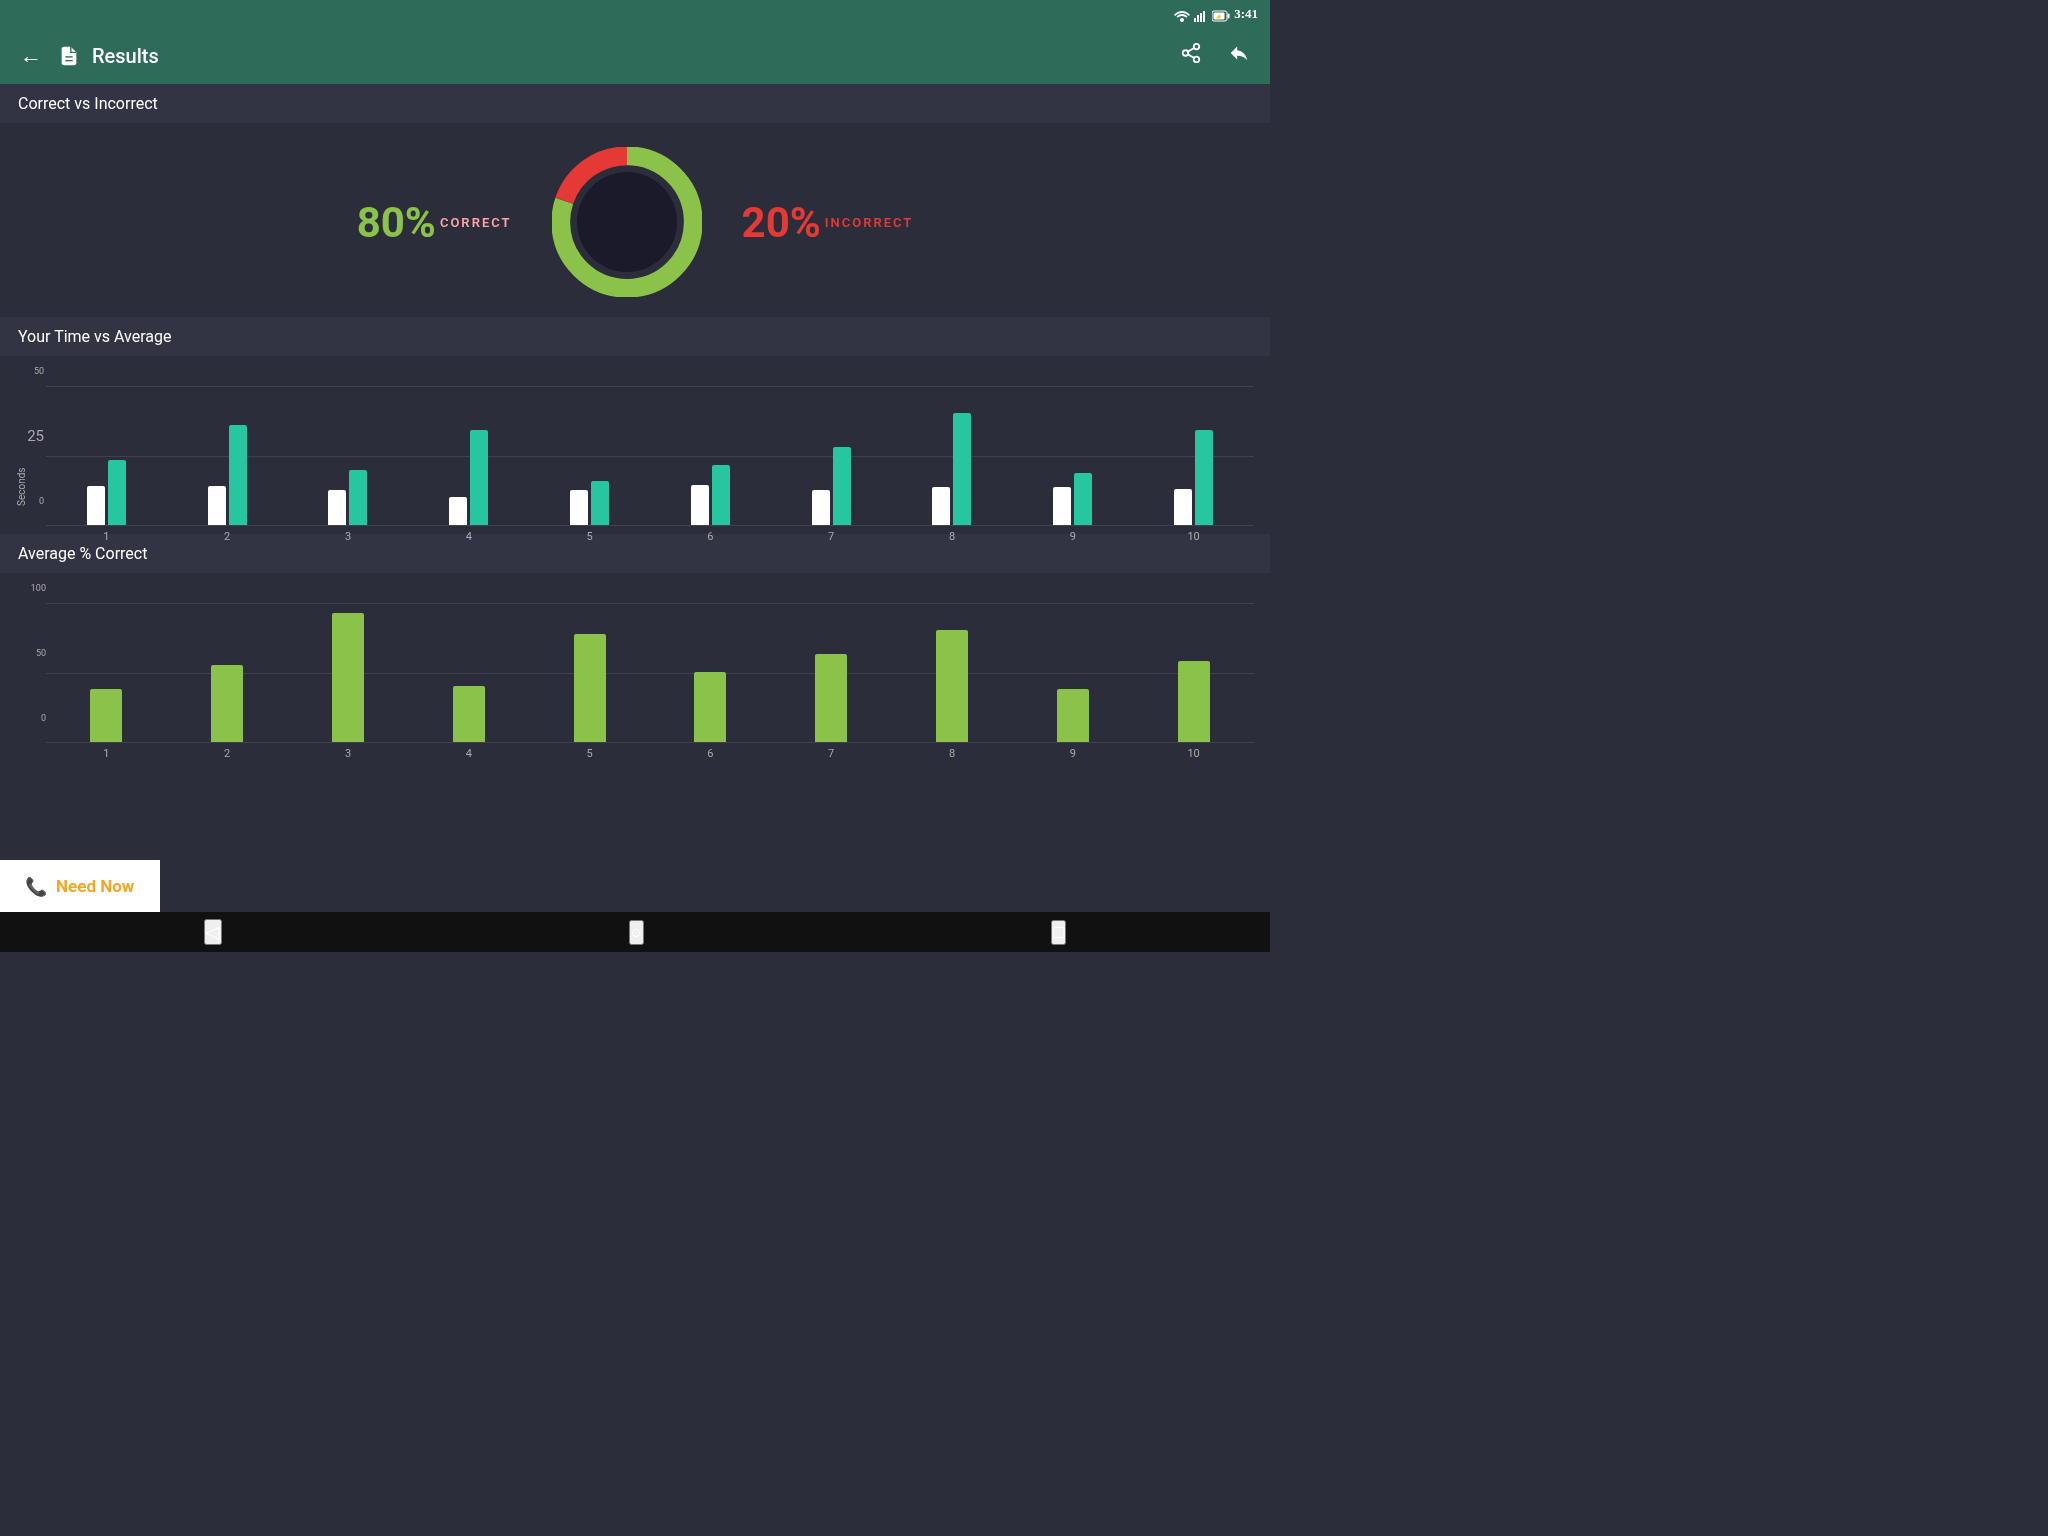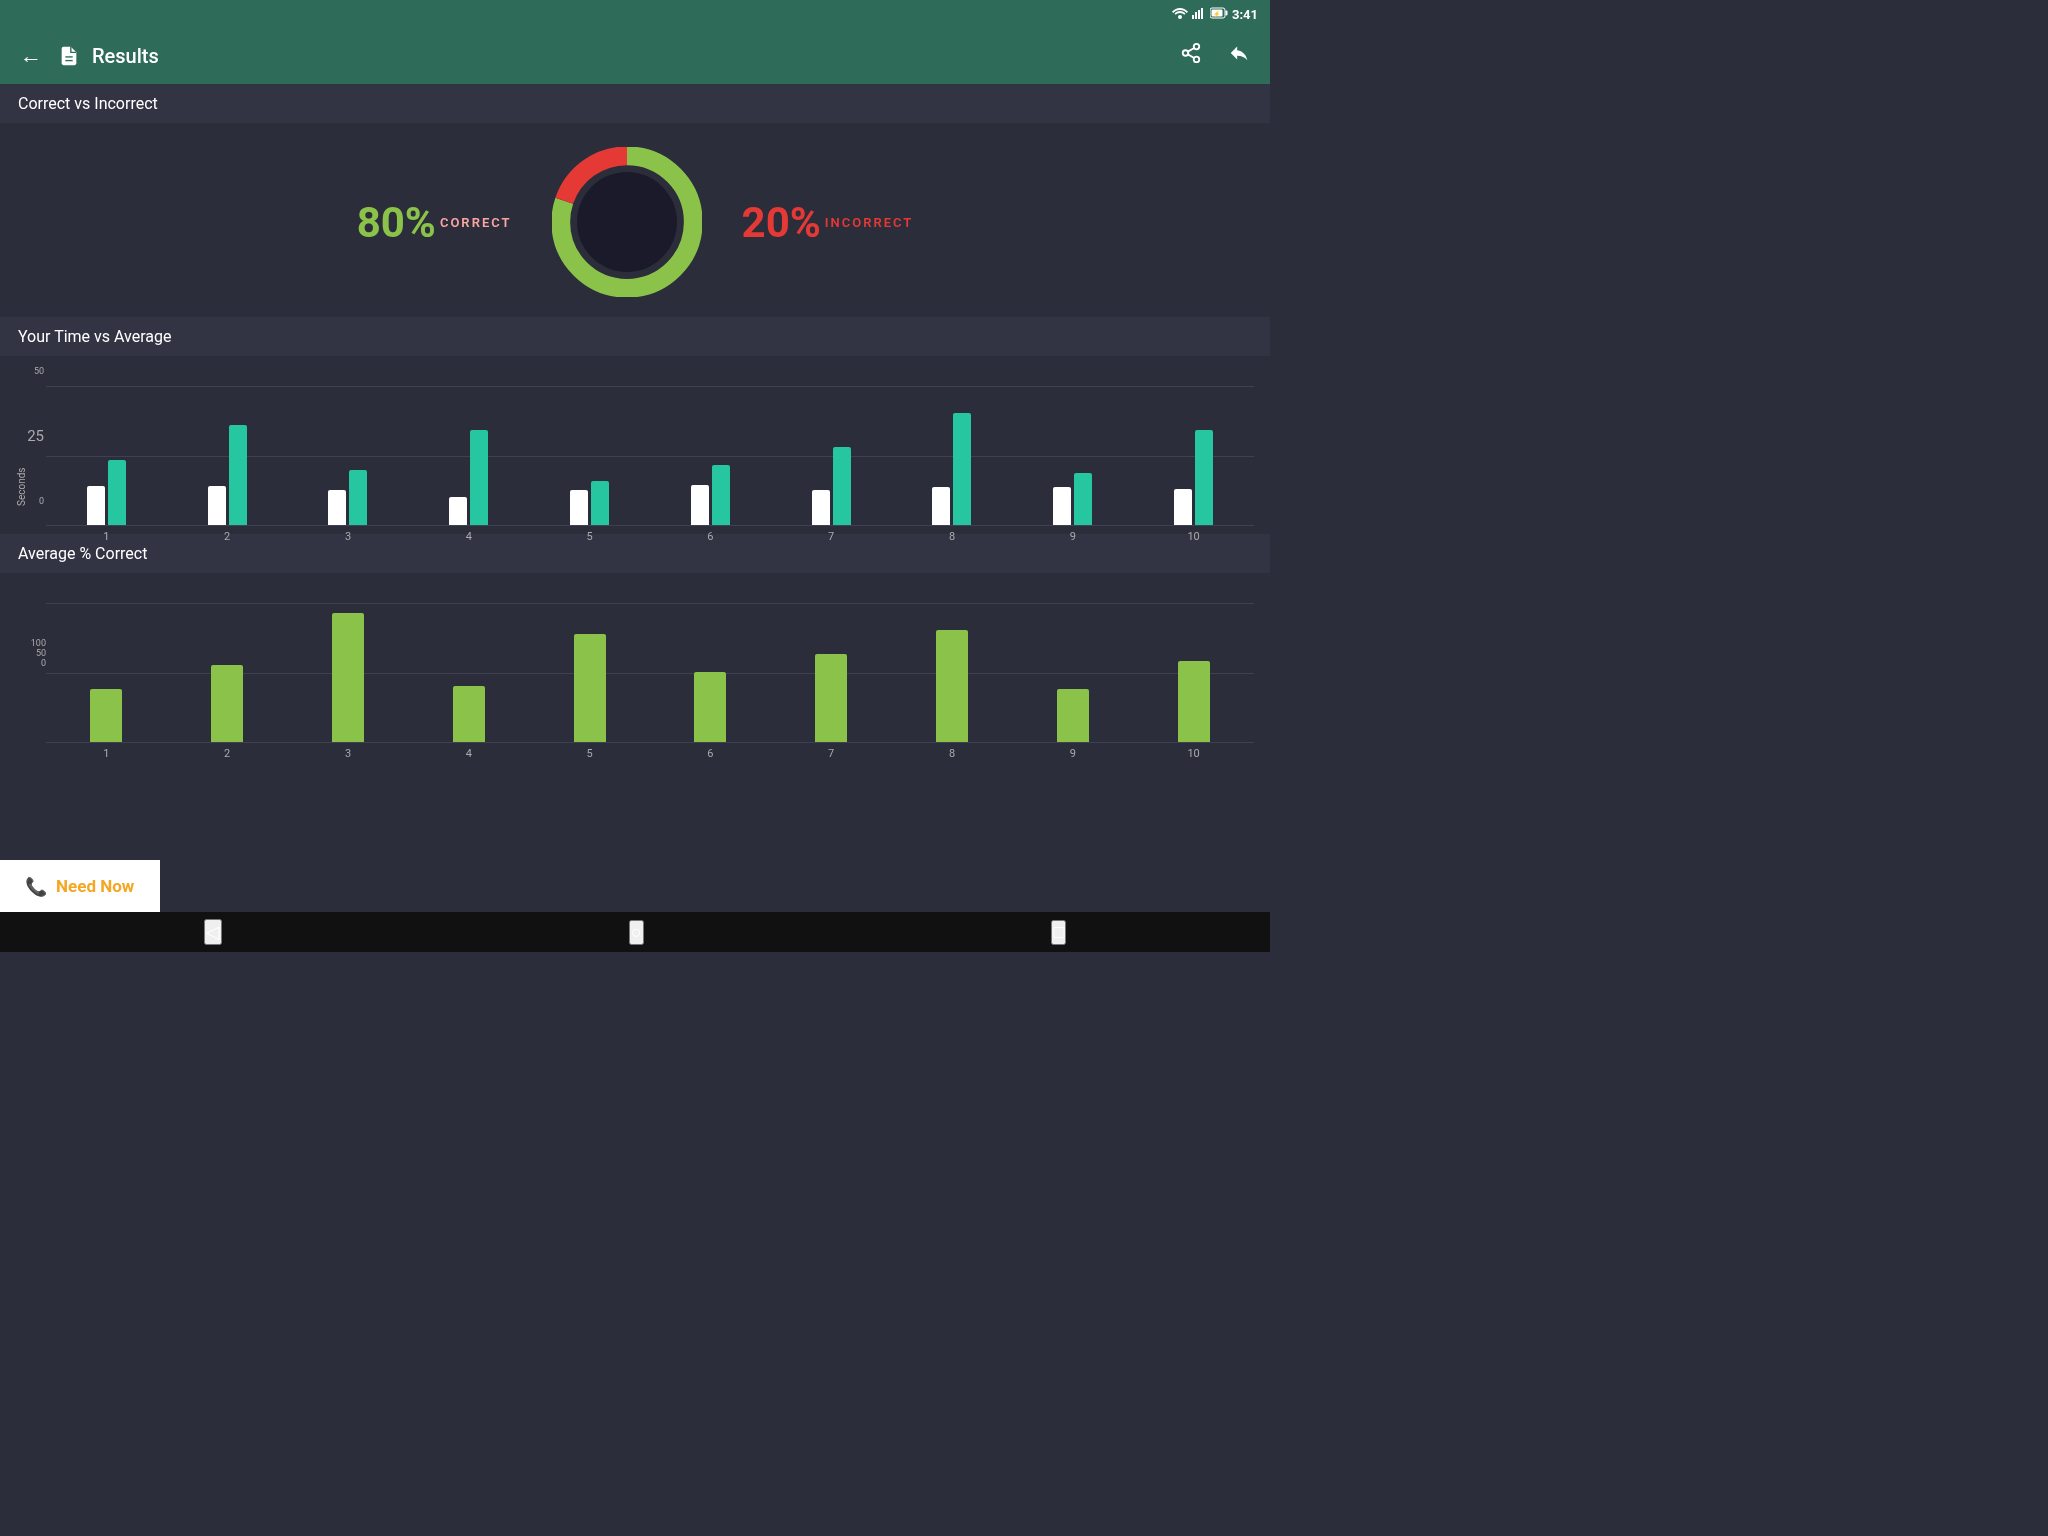--- a/index.html
+++ b/index.html
@@ -22,22 +22,23 @@
       padding: 0 12px;
       gap: 6px;
     }
     .status-bar .time {
       color: white;
       font-size: 13px;
       font-weight: bold;
     }
     .status-icons-svg {
       display: flex;
-      align-items: flex-start;
+      align-items: flex-end;
       gap: 4px;
+      font-family: Liberation Serif, serif;
     }
 
     
     .top-bar {
       background: #2e6b58;
       height: 56px;
       display: flex;
       align-items: center;
       padding: 0 16px;
       justify-content: space-between;
@@ -417,21 +418,21 @@
         <span class="bar-label">10</span>
       </div>
     </div>
   </div>
 </div>
 
 <div class="section-header">Average % Correct</div>
 
 <div class="avg-section">
   <div class="chart-area">
-    <div style="position:absolute;left:8px;top:0;bottom:20px;display:flex;flex-direction:column;justify-content:center;align-items:flex-end;width:22px;">
+    <div style="position:absolute;left:8px;top:0;bottom:20px;display:flex;flex-direction:column;justify-content:space-between;align-items:flex-end;width:22px;">
       <span style="color:#aaa;font-size:9px;">100</span>
       <span style="color:#aaa;font-size:9px;">50</span>
       <span style="color:#aaa;font-size:9px;">0</span>
     </div>
     <div class="bars-container">
       <div class="grid-lines">
         <div class="grid-line" style="top:0%"></div>
         <div class="grid-line" style="top:50%"></div>
         <div class="grid-line" style="top:100%"></div>
       </div>

